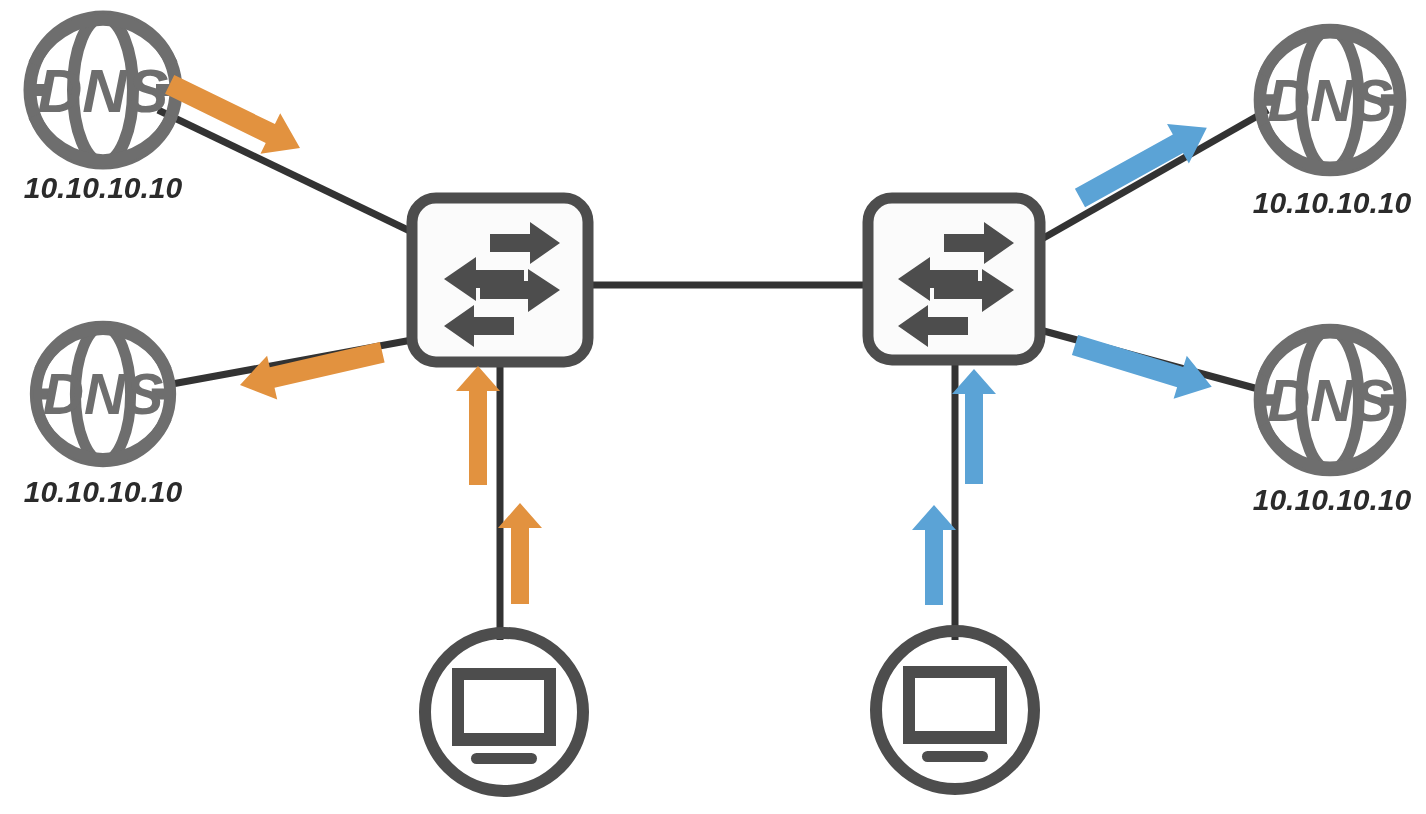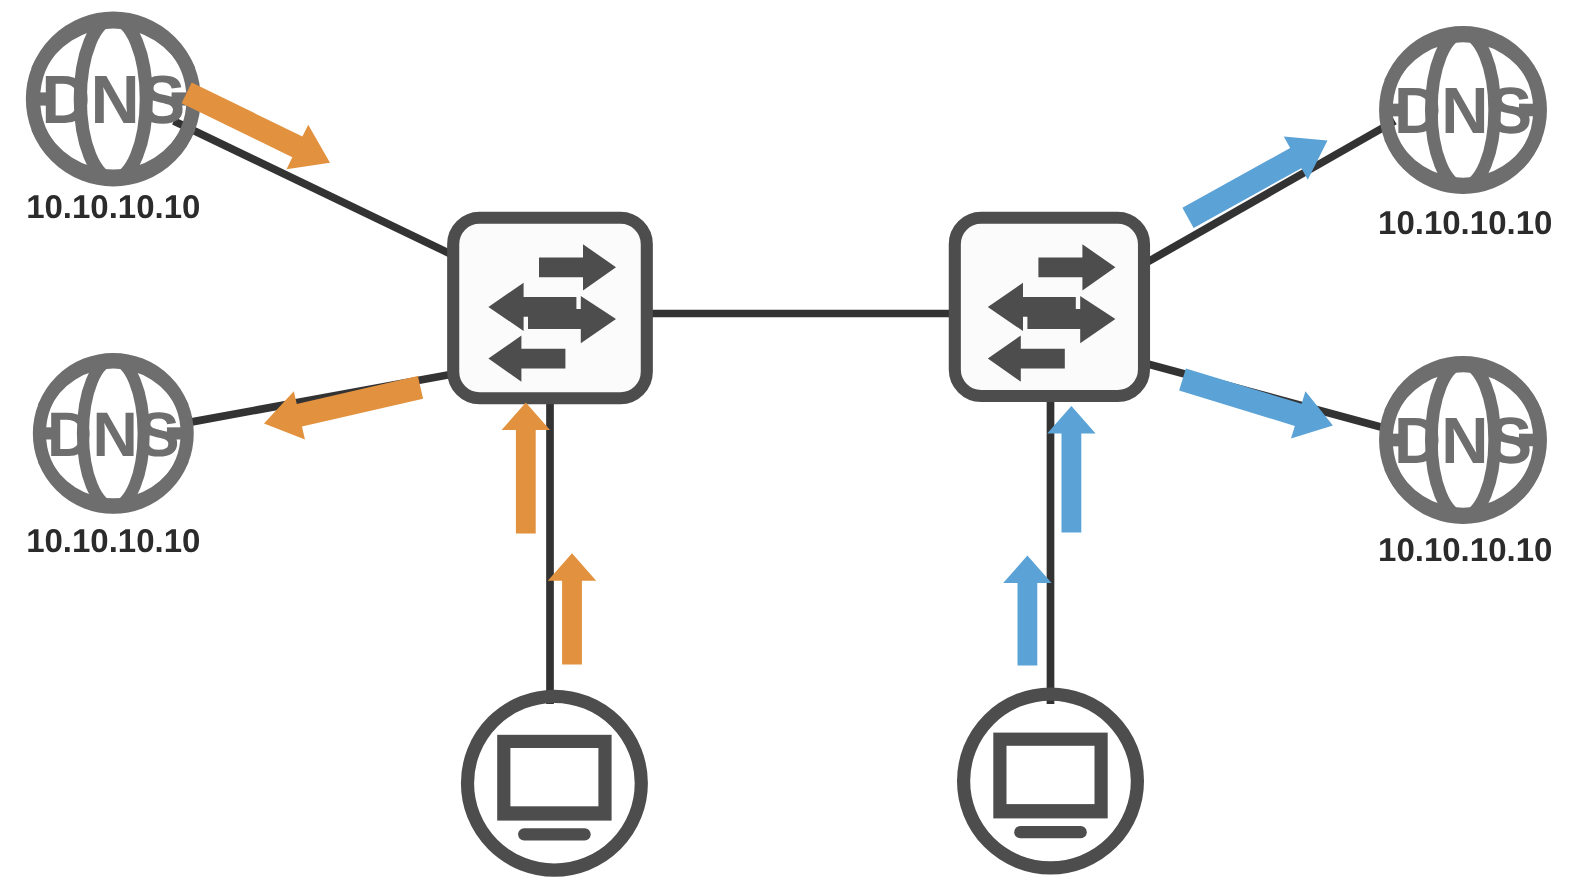--- a/index.html
+++ b/index.html
@@ -10,20 +10,21 @@
   }
   body {
     font-family: "Liberation Sans", sans-serif;
   }
   #stage {
     position: relative;
     width: 1426px;
     height: 814px;
     background: #ffffff;
     overflow: hidden;
+    font-style: italic;
   }
   #diagram {
     position: absolute;
     left: 0;
     top: 0;
     width: 1426px;
     height: 814px;
     display: block;
   }
   .ip-text {

